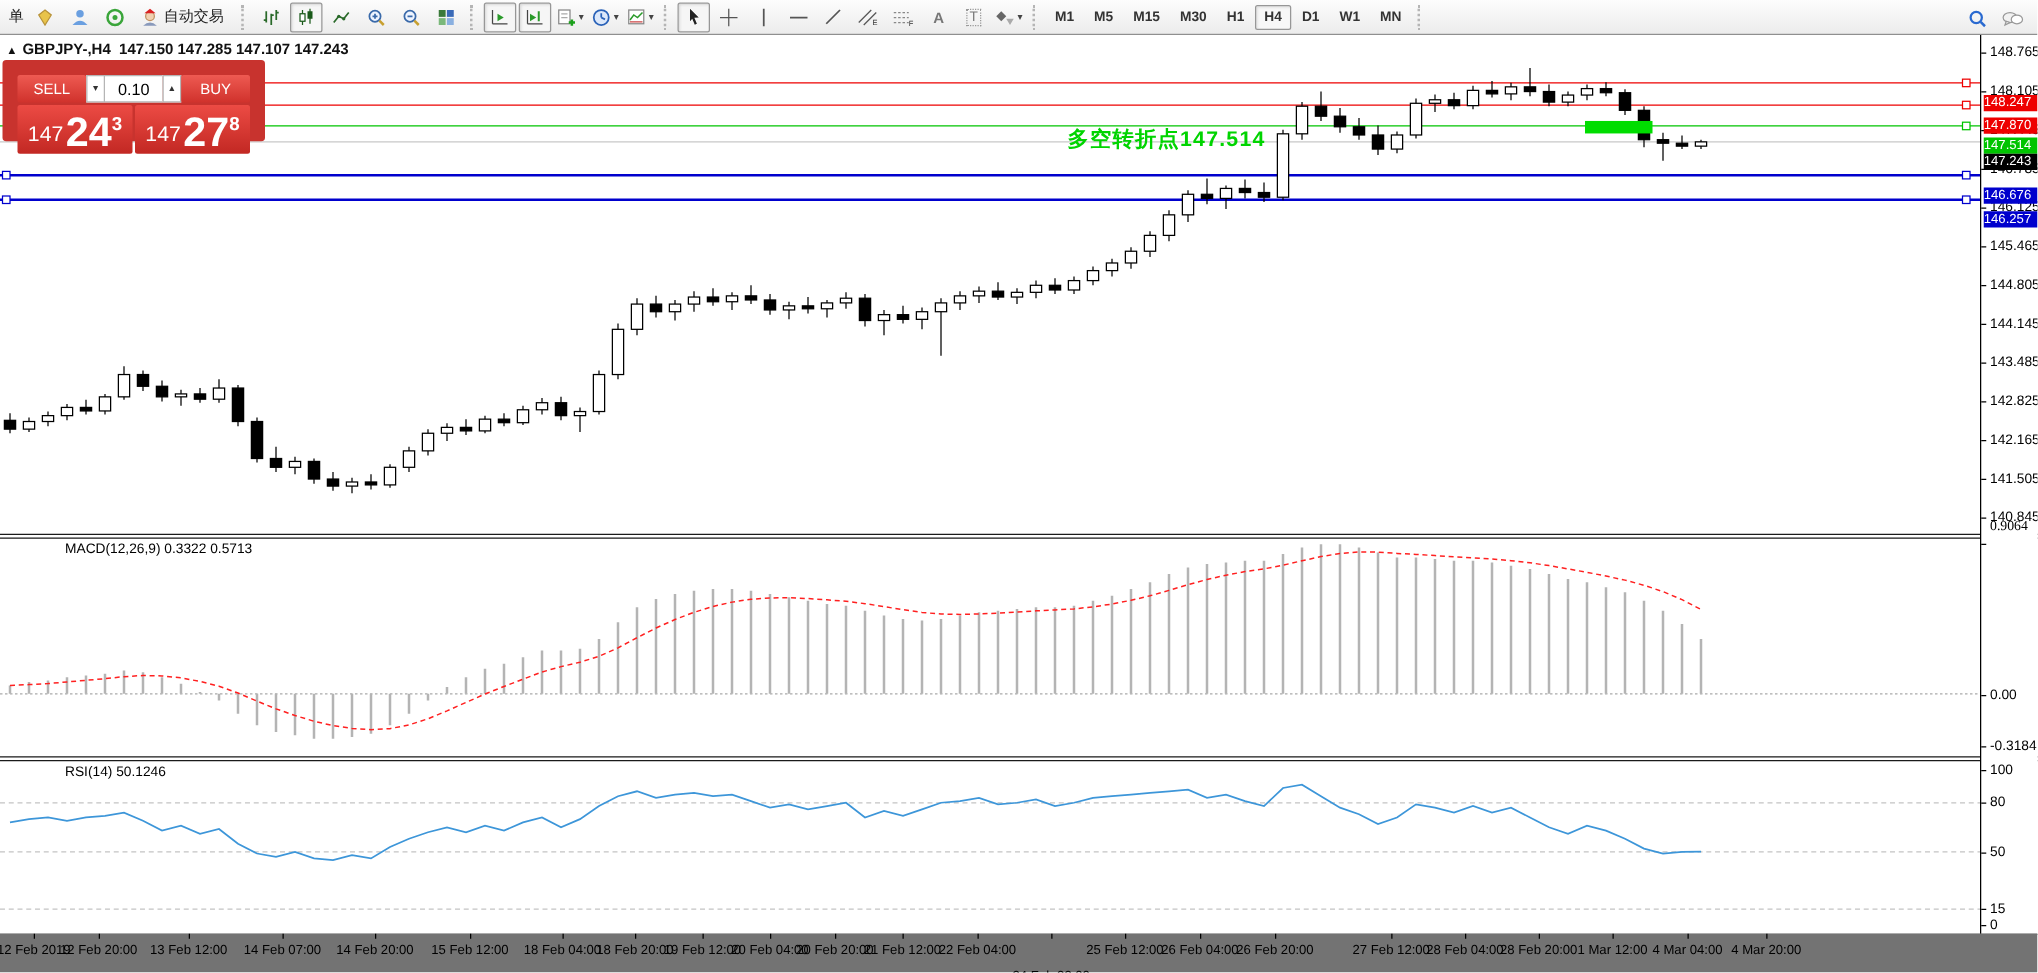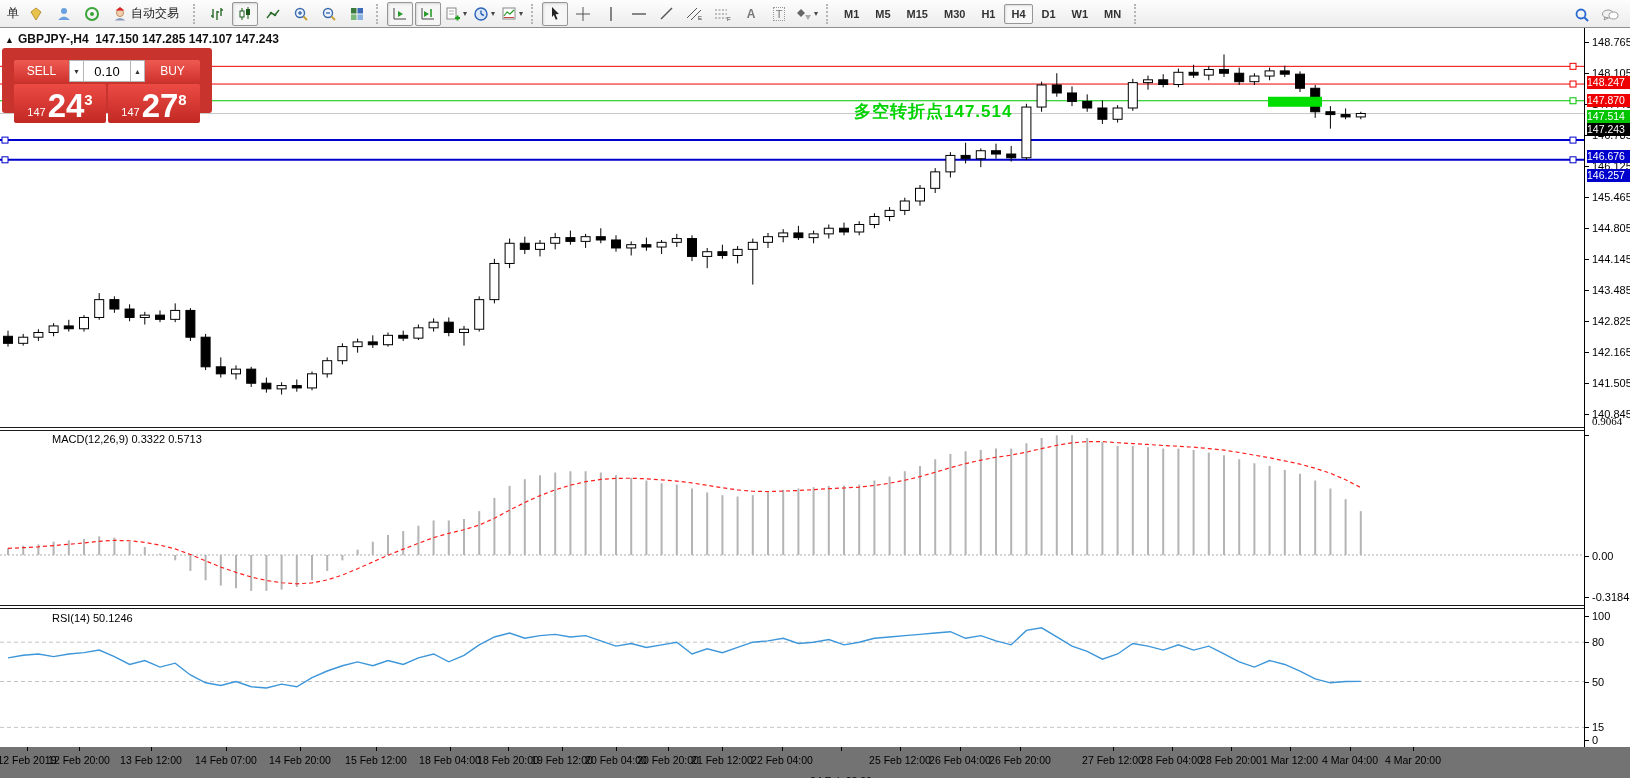--- a/index.html
+++ b/index.html
@@ -32,21 +32,21 @@
   .chart-title .tri{font-size:9px;margin-right:4px;}
   .annotation{position:absolute;font-weight:bold;font-size:17px;letter-spacing:1px;white-space:nowrap;}
   
   .tpanel{position:absolute;left:2px;top:20px;width:210px;height:65px;background:#c8332e;border-radius:3px;padding:12px;box-sizing:border-box;z-index:5;}
   .trow1{display:flex;height:22px;}
   .tbtn-trade{flex:0 0 55px;background:linear-gradient(#ee5a52,#d0322c);color:#fff;font-size:12px;display:flex;align-items:center;justify-content:center;border-radius:2px;}
   .spin{flex:0 0 15px;background:#fff;border:1px solid #b5b5b5;display:flex;align-items:center;justify-content:center;font-size:7px;color:#333;box-sizing:border-box;}
   .vol{flex:1;background:#fff;border-top:1px solid #b5b5b5;border-bottom:1px solid #b5b5b5;font-size:13px;color:#000;display:flex;align-items:center;justify-content:center;box-sizing:border-box;}
   .trow2{display:flex;height:39px;margin-top:2px;gap:2px;}
   .ptile{flex:1;background:linear-gradient(#ec4b44,#c22823);border-radius:2px;color:#fff;display:flex;align-items:flex-end;justify-content:center;padding-bottom:2px;}
-  .ptile .sm{font-size:11px;margin-right:2px;margin-bottom:3px;}
+  .ptile .sm{font-size:17px;margin-right:2px;margin-bottom:3px;}
   .ptile .big{font-size:33px;font-weight:bold;line-height:30px;}
   .ptile .sup{font-size:15px;font-weight:bold;position:relative;top:-13px;}
 </style>
 </head>
 <body>
 
 <div class="tb">
   <span class="tlabel">单</span>
   <span class="tbtn">
       <svg width="16" height="16">

